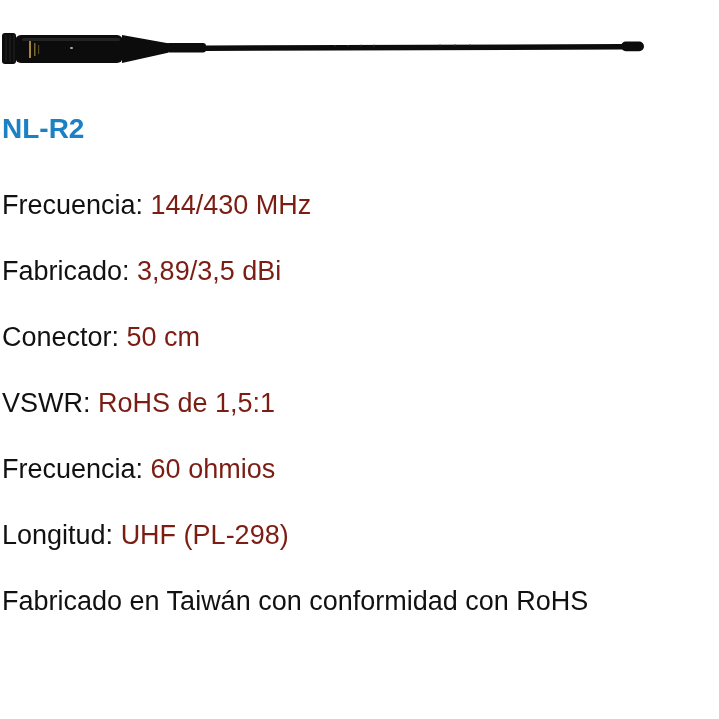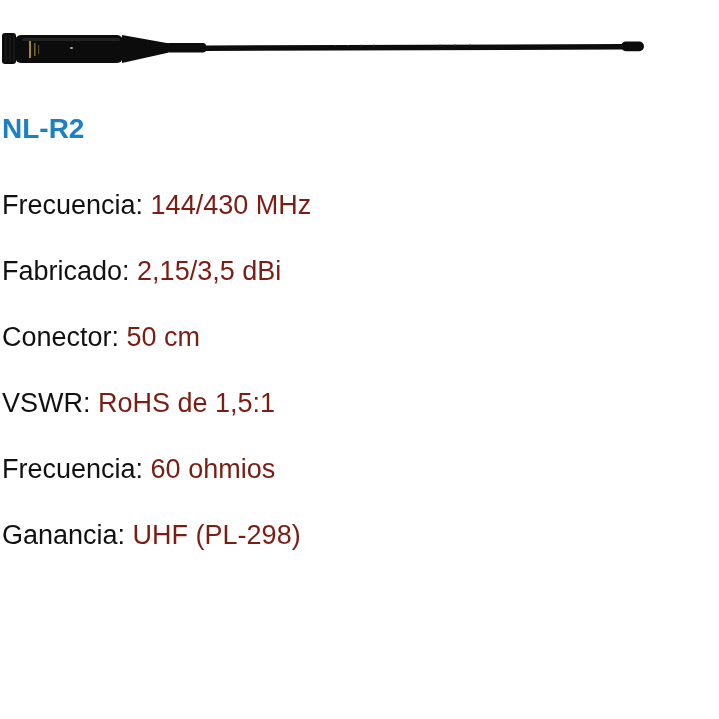--- a/index.html
+++ b/index.html
@@ -89,26 +89,27 @@
 
       <rect x="621" y="13.6" width="23" height="9.6" rx="4.8" fill="var(--antenna-body, #0c0c0c)"></rect>
     </g>
   </svg>
 
   <div class="content">
     <h1 class="model">NL-R2</h1>
 
     <p><span class="spec-label">Frecuencia:</span> <span class="spec-value">144/430 MHz</span></p>
 
-    <p><span class="spec-label">Fabricado:</span> <span class="spec-value">2,15/3,5 dBi</span></p>
+    <p><span class="spec-label">Fabricado:</span> <span class="spec-value">3,89/3,5 dBi</span></p>
 
     <p><span class="spec-label">Conector:</span> <span class="spec-value">50 cm</span></p>
 
     <p><span class="spec-label">VSWR:</span> <span class="spec-value">RoHS de 1,5:1</span></p>
 
     <p><span class="spec-label">Frecuencia:</span> <span class="spec-value">60 ohmios</span></p>
 
-    <p><span class="spec-label">Ganancia:</span> <span class="spec-value">UHF (PL-298)</span></p>
+    <p><span class="spec-label">Longitud:</span> <span class="spec-value">UHF (PL-298)</span></p>
 
 
+    <p class="note">Fabricado en Taiwán con conformidad con RoHS</p>
   </div>
 
 </div>
 
 </body></html>

